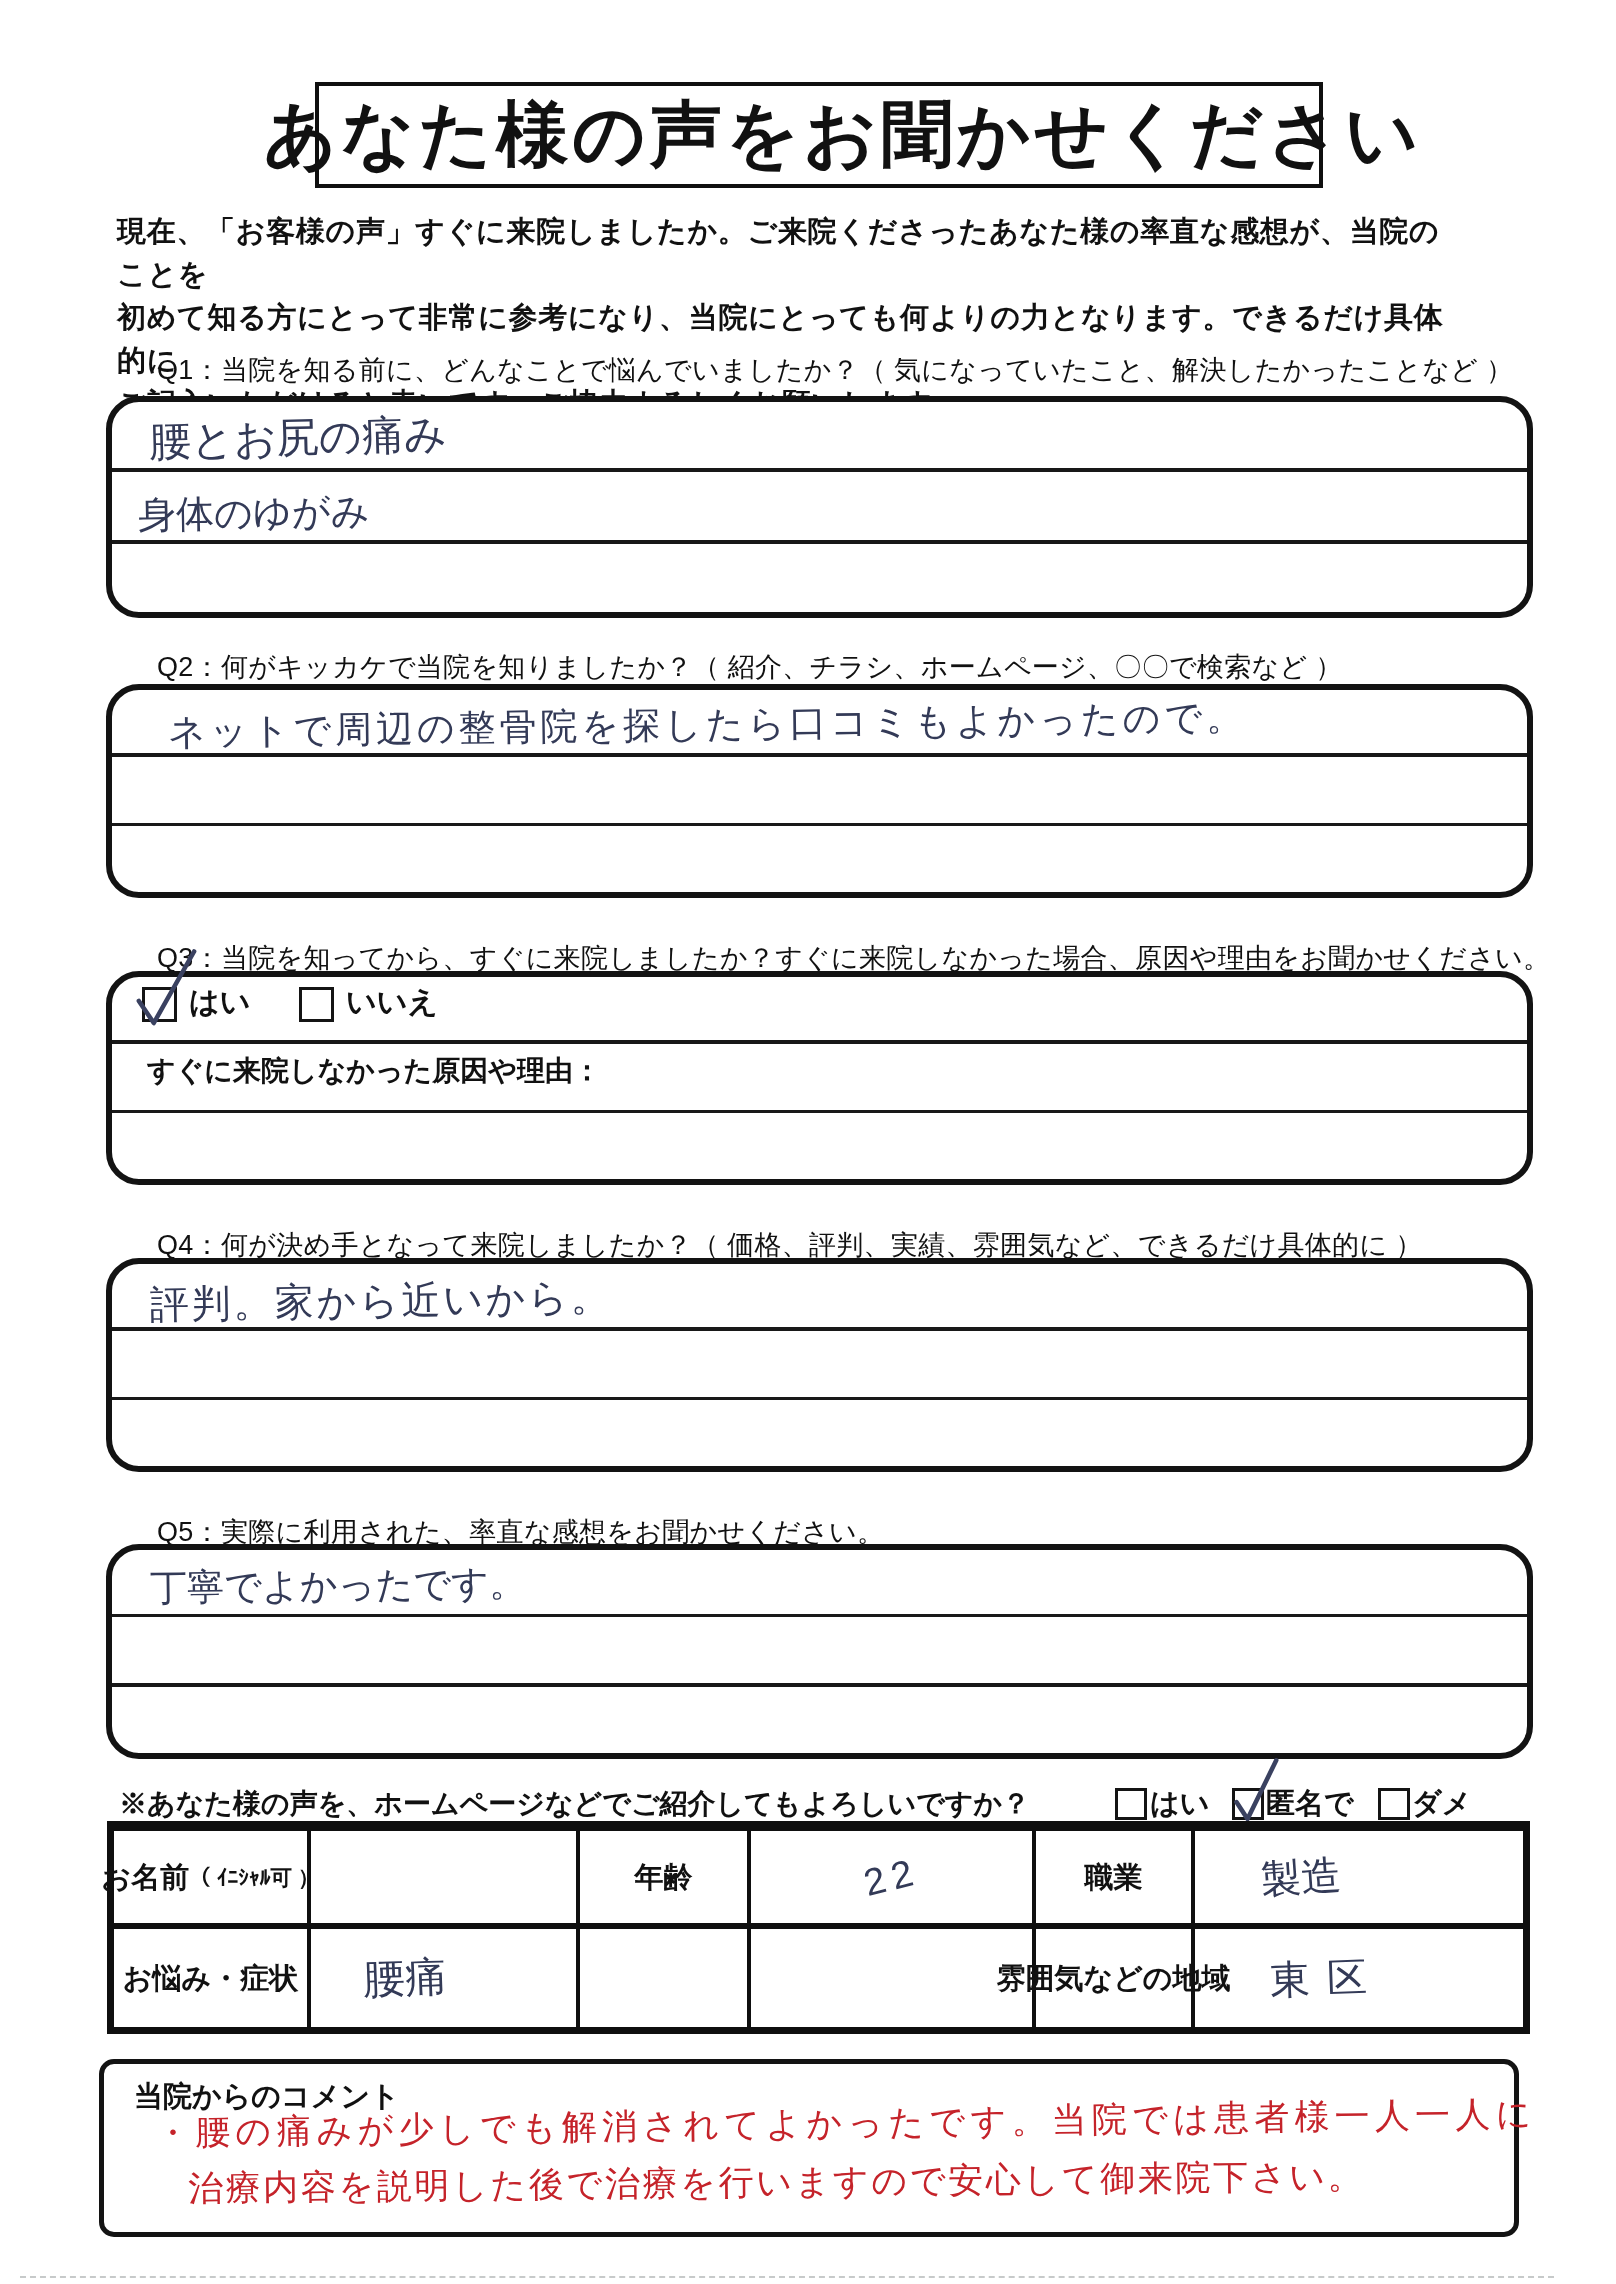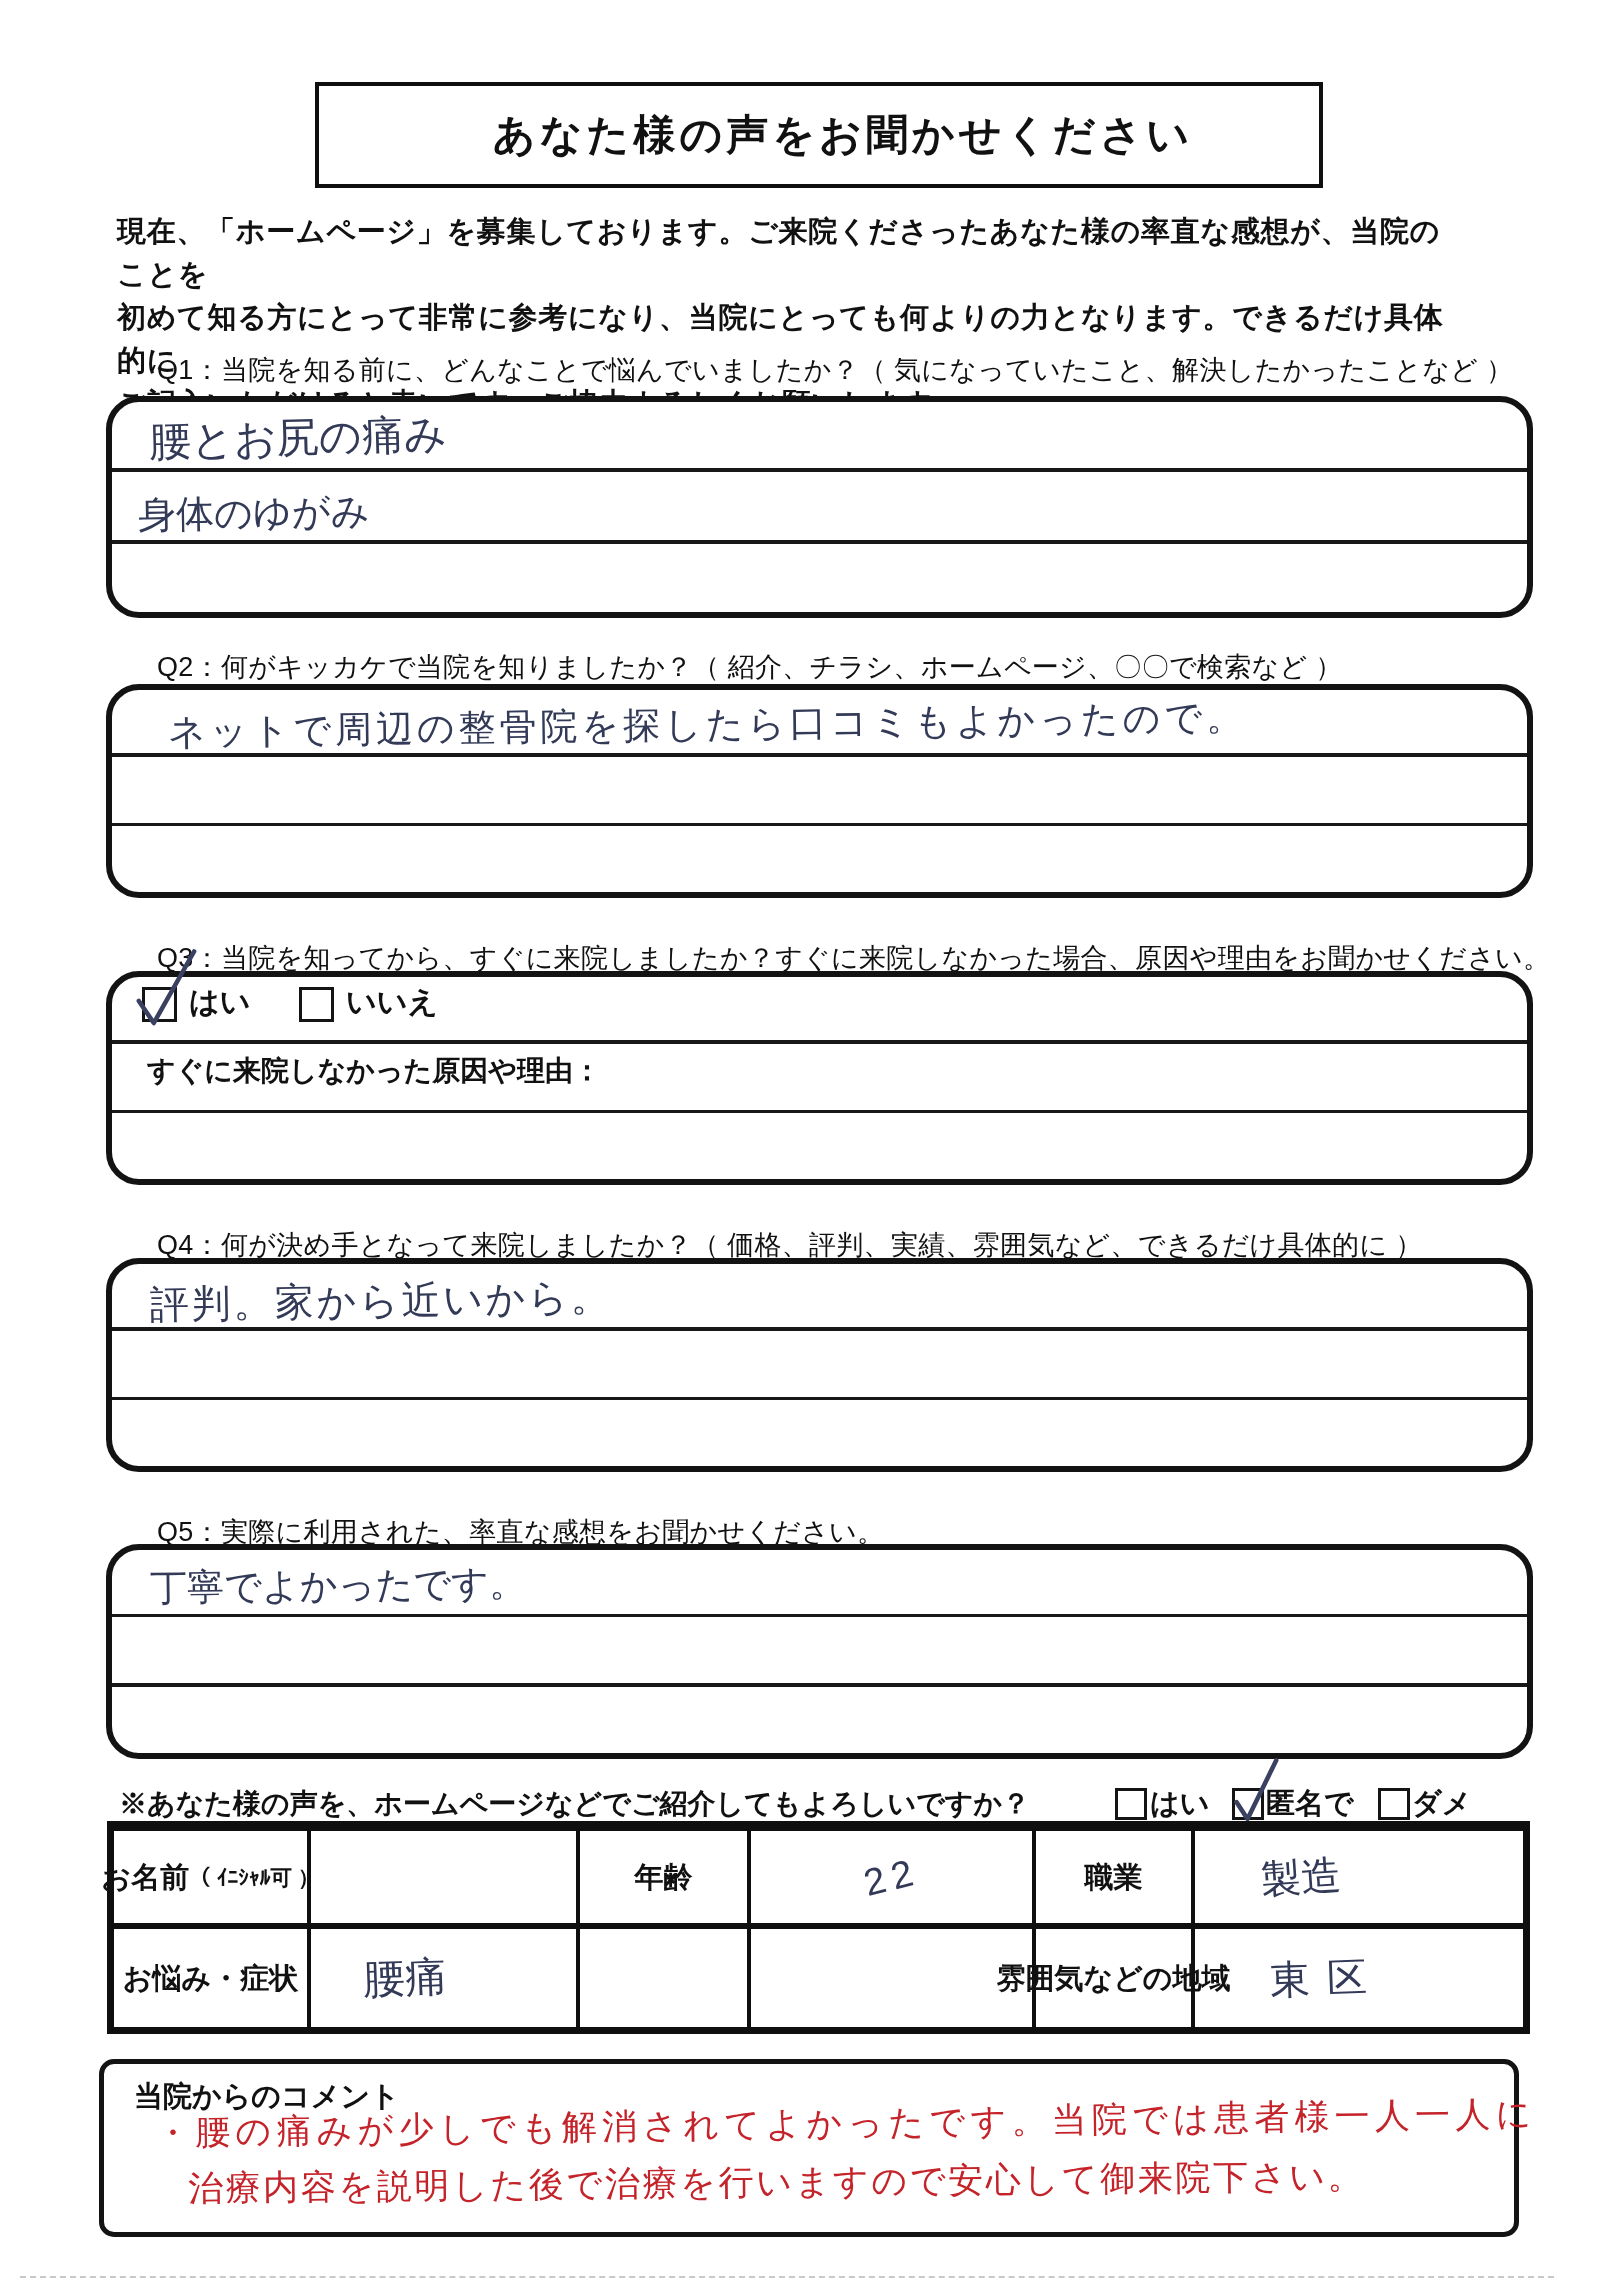--- a/index.html
+++ b/index.html
@@ -3,21 +3,21 @@
 <meta charset="utf-8">
 <style>
   html,body{margin:0;padding:0;background:#e8e8e8;}
   .page{position:relative;width:1616px;height:2284px;background:#ffffff;
         font-family:"Liberation Sans",sans-serif;color:#111;overflow:hidden;}
   .abs{position:absolute;}
 
   
   .title-box{left:315px;top:82px;width:1000px;height:98px;border:4.6px solid #0f0f0f;
              display:flex;align-items:center;justify-content:center;background:#fff;}
-  .title-text{font-size:42px;font-weight:bold;letter-spacing:3.9px;white-space:nowrap;margin-left:48px;}
+  .title-text{font-size:72px;font-weight:bold;letter-spacing:3.9px;white-space:nowrap;margin-left:48px;}
 
   
   .intro{left:117px;top:210px;width:1344px;font-size:29px;line-height:43px;
          font-weight:600;letter-spacing:0.7px;}
 
   
   .qlabel{font-size:27px;font-weight:400;white-space:nowrap;letter-spacing:0.3px;margin-left:36px;}
 
   
   .abox{left:106px;width:1415px;border:6.5px solid #131313;border-radius:33px;background:#fff;}
@@ -60,21 +60,21 @@
 </head>
 <body>
 
 <div class="page">
 
   <div class="abs title-box">
     <span class="title-text">あなた様の声をお聞かせください</span>
   </div>
 
   <div class="abs intro">
-    <div>現在、「ホームページ」を募集しております。ご来院くださったあなた様の率直な感想が、当院のことを</div>
+    <div>現在、「お客様の声」すぐに来院しましたか。ご来院くださったあなた様の率直な感想が、当院のことを</div>
     <div>初めて知る方にとって非常に参考になり、当院にとっても何よりの力となります。できるだけ具体的に</div>
     <div>ご記入いただけると幸いです。ご協力よろしくお願いします。</div>
   </div>
 
   <div class="abs qlabel" style="left:121px;top:352px;">Q1：当院を知る前に、どんなことで悩んでいましたか？（ 気になっていたこと、解決したかったことなど ）</div>
   <div class="abs abox" style="top:396px;height:210px;">
     <div class="aline l1"></div>
     <div class="aline l2"></div>
   </div>
   <div class="abs hw" style="left:149px;top:410px;font-size:42px;transform:rotate(-1.5deg);">腰とお尻の痛み</div>

